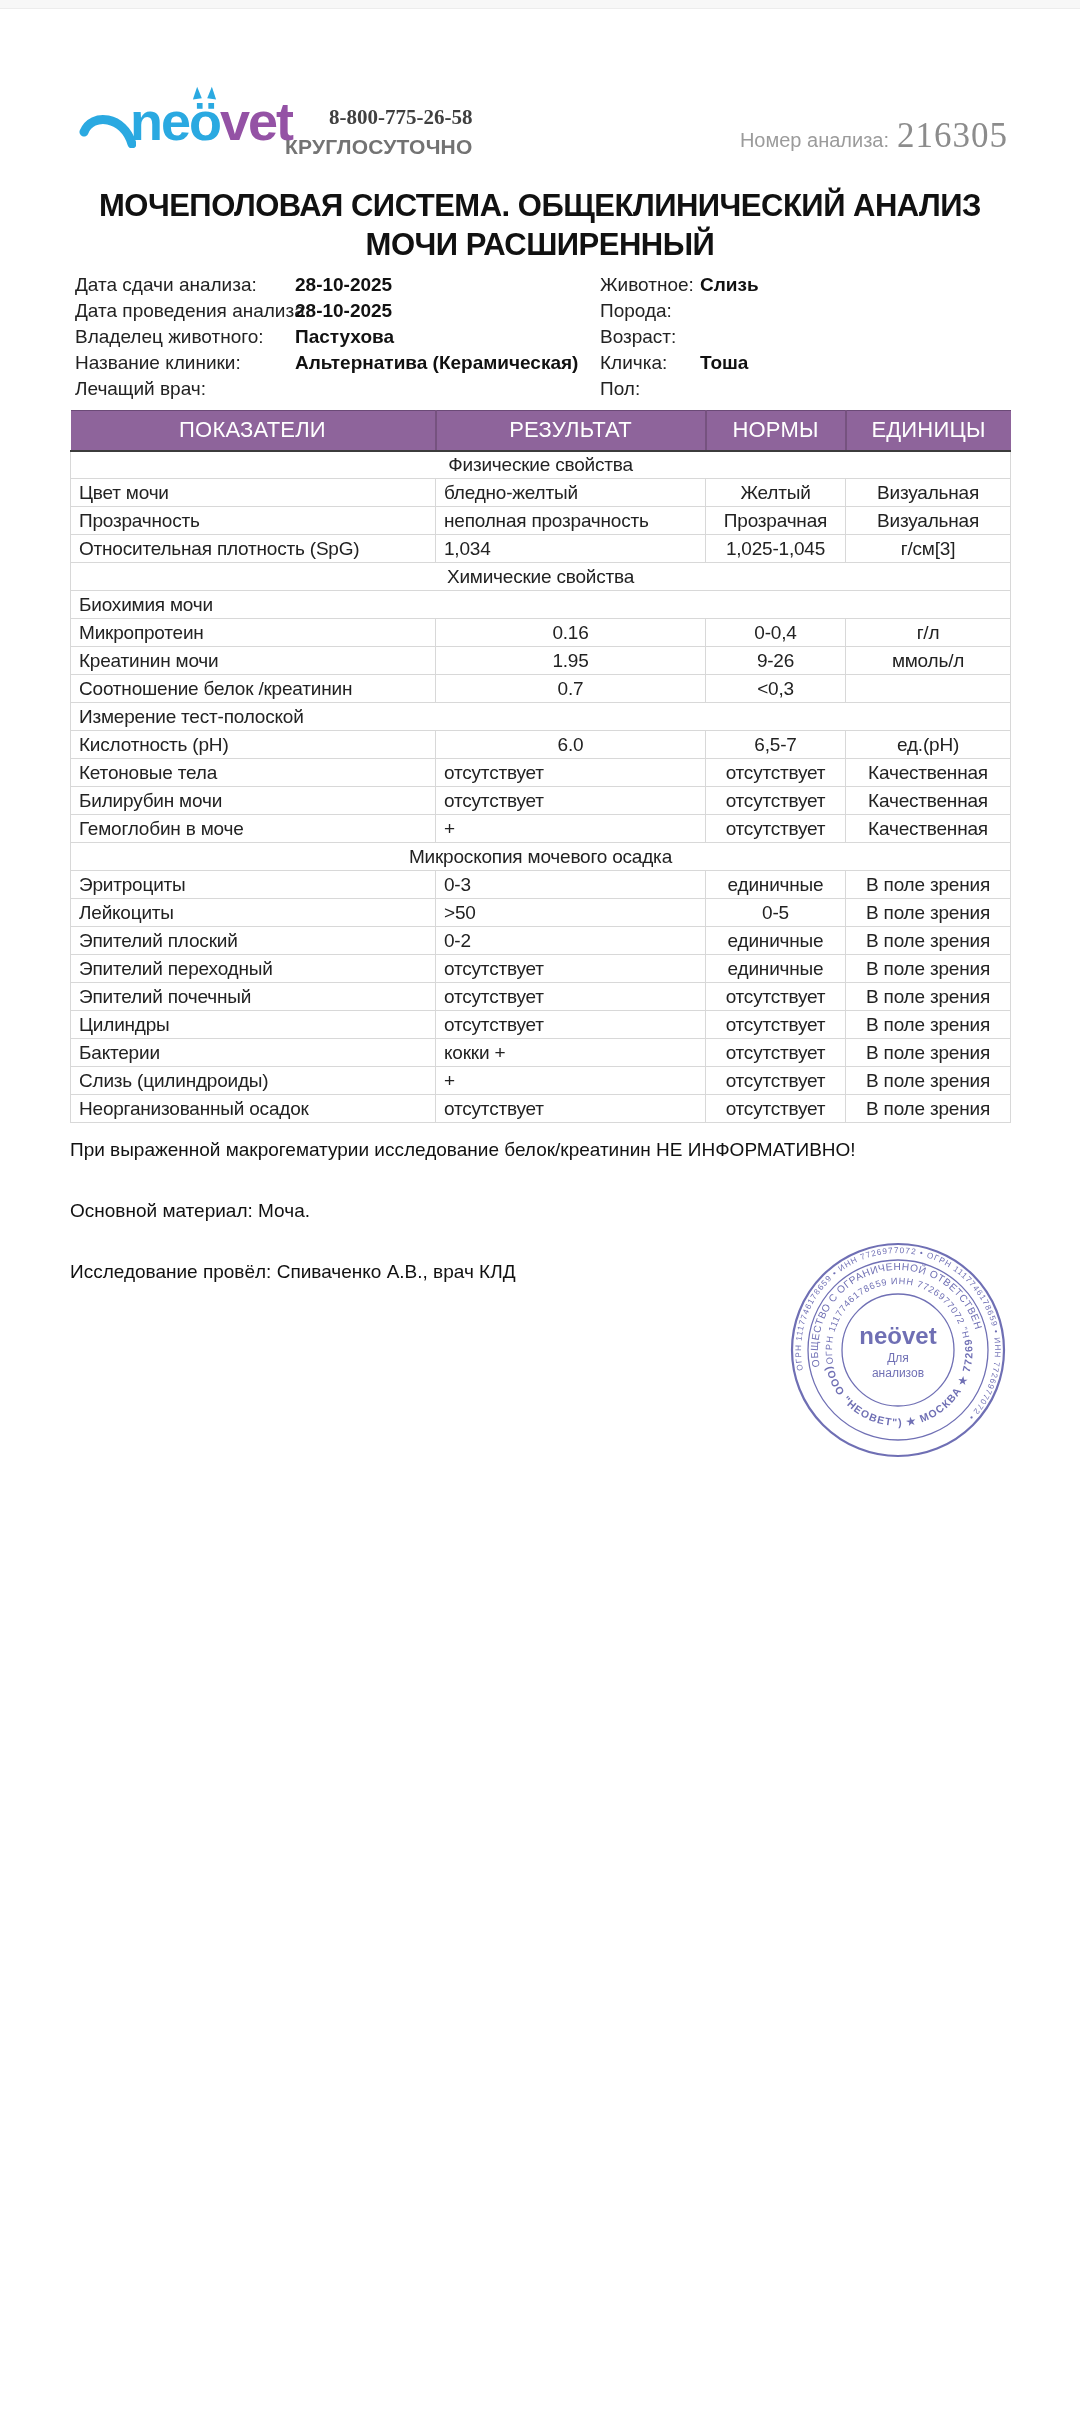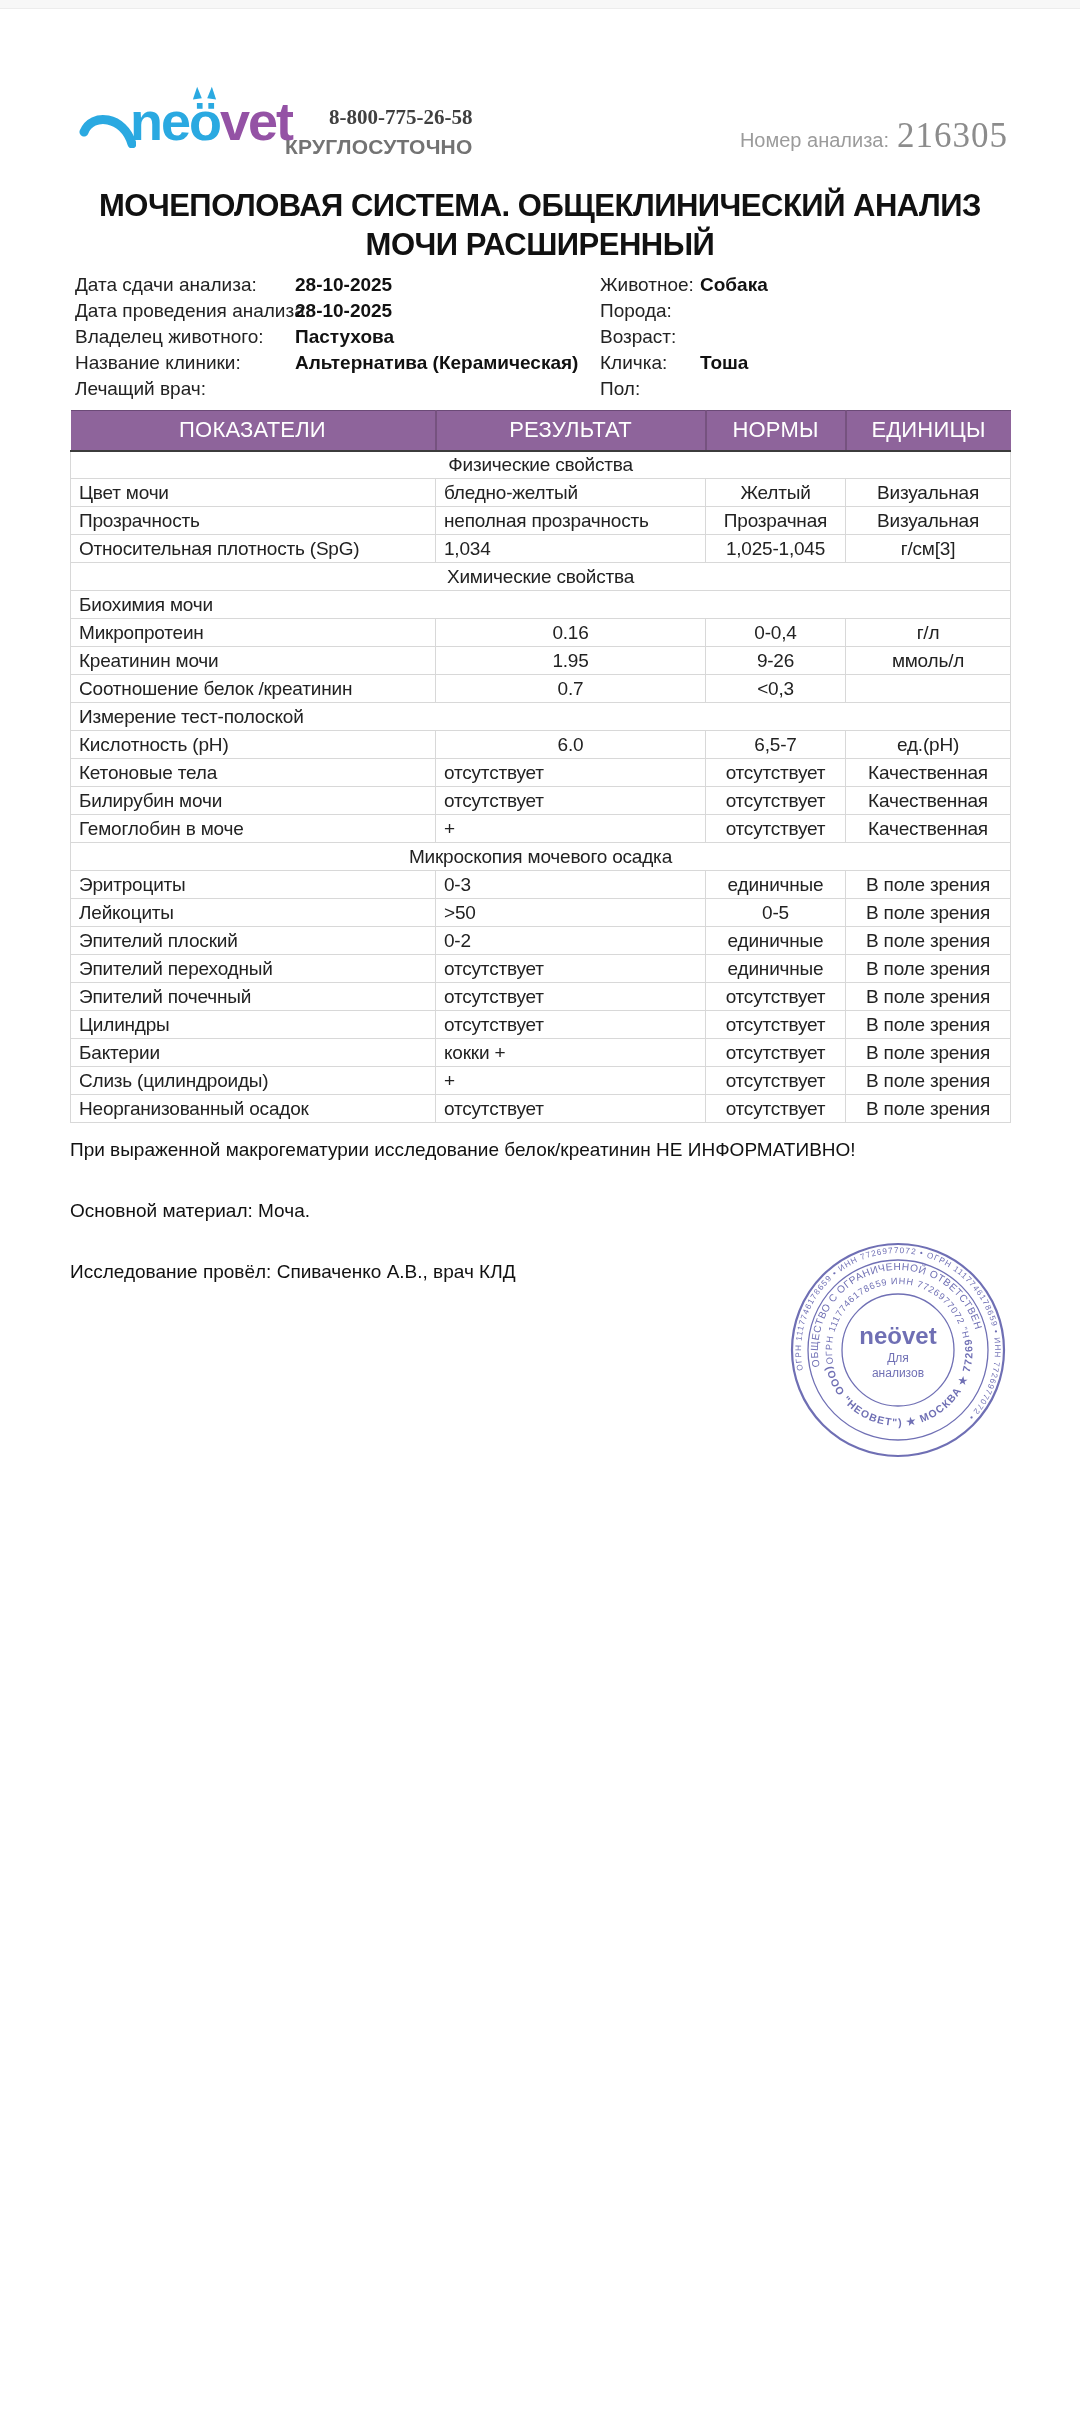--- a/index.html
+++ b/index.html
@@ -101,21 +101,21 @@
   <div class="title">МОЧЕПОЛОВАЯ СИСТЕМА. ОБЩЕКЛИНИЧЕСКИЙ АНАЛИЗ МОЧИ РАСШИРЕННЫЙ</div>
 
   <div class="info-left">
       <div class="info-row"><span class="info-label">Дата сдачи анализа:</span><span class="info-value">28-10-2025</span></div>
       <div class="info-row"><span class="info-label">Дата проведения анализа:</span><span class="info-value">28-10-2025</span></div>
       <div class="info-row"><span class="info-label">Владелец животного:</span><span class="info-value">Пастухова</span></div>
       <div class="info-row"><span class="info-label">Название клиники:</span><span class="info-value">Альтернатива (Керамическая)</span></div>
       <div class="info-row"><span class="info-label">Лечащий врач:</span><span class="info-value"></span></div>
     </div>
   <div class="info-right">
-      <div class="info-row"><span class="info-label">Животное:</span><span class="info-value">Собака</span></div>
+      <div class="info-row"><span class="info-label">Животное:</span><span class="info-value">Слизь</span></div>
       <div class="info-row"><span class="info-label">Порода:</span><span class="info-value"></span></div>
       <div class="info-row"><span class="info-label">Возраст:</span><span class="info-value"></span></div>
       <div class="info-row"><span class="info-label">Кличка:</span><span class="info-value">Тоша</span></div>
       <div class="info-row"><span class="info-label">Пол:</span><span class="info-value"></span></div>
     </div>
 
   <table class="results">
     <colgroup>
         <col class="c1">
         <col class="c2">

